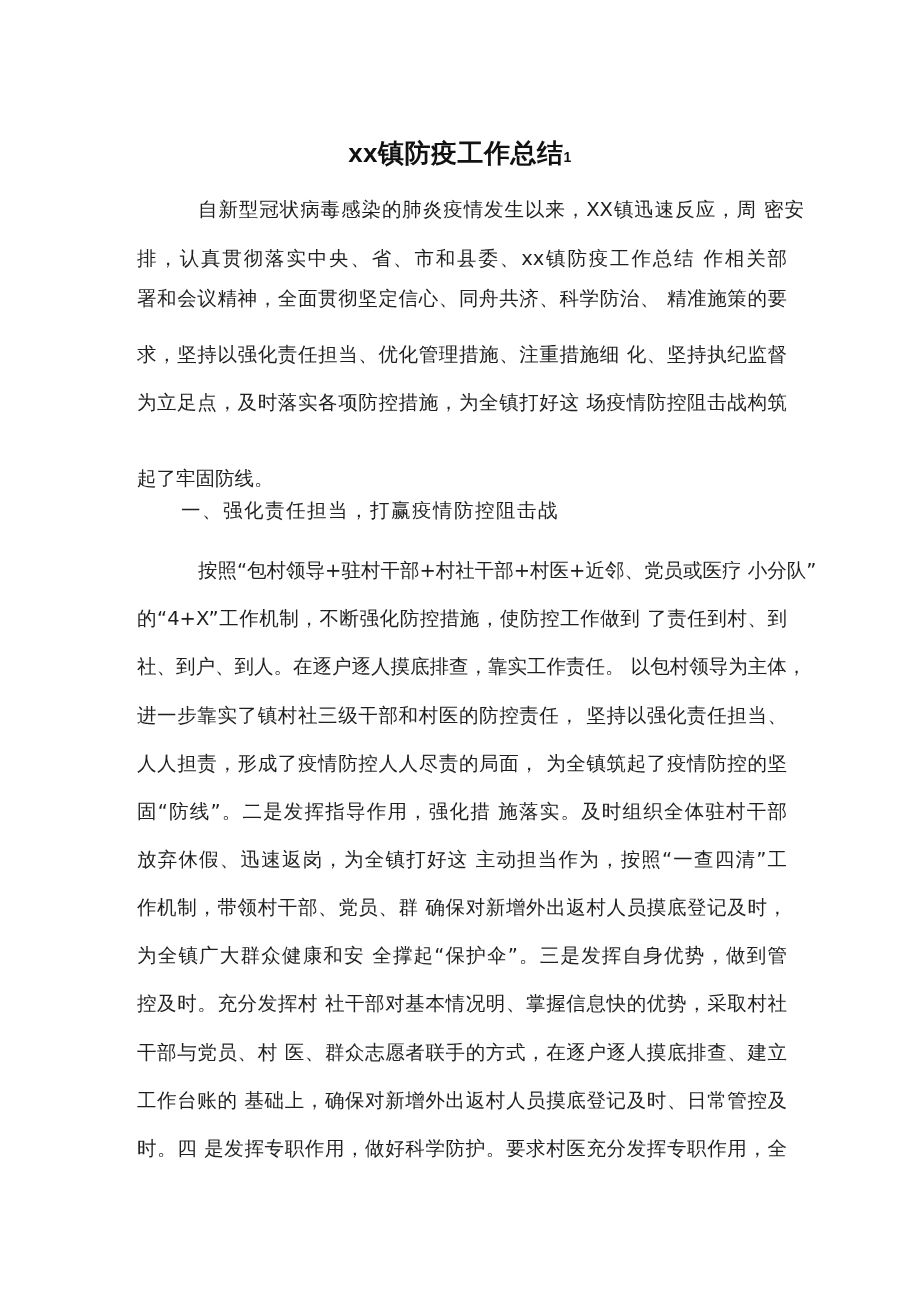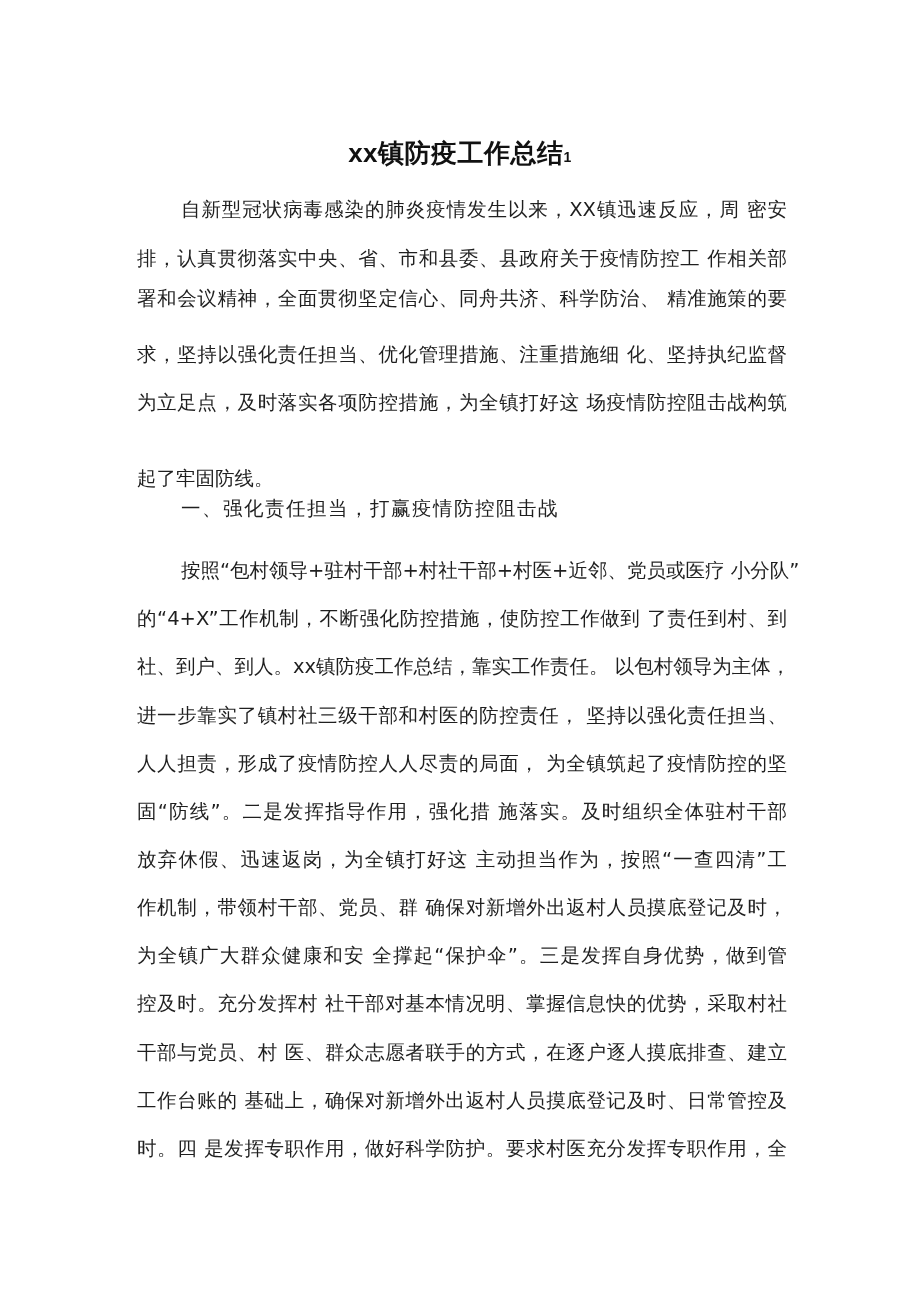--- a/index.html
+++ b/index.html
@@ -7,45 +7,45 @@
          font-family: "DejaVu Sans", "Liberation Sans", sans-serif; color: #1a1a1a; }
   .page { position: absolute; left: 0; top: 0; width: 764px; height: 1301px; background: #fff; }
   .title { position: absolute; left: 0; width: 920px; top: 136px; text-align: center;
            font-family: "Liberation Sans", "DejaVu Sans", sans-serif; font-weight: bold;
            font-size: 26px; line-height: 34px; color: #111; letter-spacing: 0.5px; }
   .title sub { font-size: 14px; vertical-align: baseline; font-weight: bold; }
   .body { position: absolute; left: 137px; width: 650px; top: 0; }
   .line { position: absolute; left: 0; width: 650px; height: 30px; font-size: 19.5px; line-height: 30px;
           font-family: "DejaVu Sans", sans-serif; color: #1f1f1f; white-space: nowrap;
           text-align: justify; text-align-last: justify; letter-spacing: 0; }
-  .line.indent { left: 44px; width: 606px; }
+  .line.indent { left: 61px; width: 606px; }
   .line.last { text-align-last: left; width: auto; margin-top: 28px; }
   .heading { position: absolute; left: 44px; font-size: 19.5px; line-height: 30px; color: #1f1f1f;
-             font-family: Liberation Mono, monospace; white-space: nowrap; letter-spacing: 1.5px; }
+             font-family: Liberation Sans, sans-serif; white-space: nowrap; letter-spacing: 1.5px; }
 </style>
 </head>
 <body>
 
 <div class="page">
   <div class="title"><span>xx镇防疫工作总结</span><sub>1</sub></div>
 
   <div class="body">
 
     <div class="line indent" style="top:195px">自新型冠状病毒感染的肺炎疫情发生以来，XX镇迅速反应，周 密安</div>
-    <div class="line" style="top:244px">排，认真贯彻落实中央、省、市和县委、县政府关于疫情防控工 作相关部</div>
+    <div class="line" style="top:244px">排，认真贯彻落实中央、省、市和县委、xx镇防疫工作总结 作相关部</div>
     <div class="line" style="top:284px">署和会议精神，全面贯彻坚定信心、同舟共济、科学防治、 精准施策的要</div>
     <div class="line" style="top:340px">求，坚持以强化责任担当、优化管理措施、注重措施细 化、坚持执纪监督</div>
     <div class="line" style="top:388px">为立足点，及时落实各项防控措施，为全镇打好这 场疫情防控阻击战构筑</div>
     <div class="line last" style="top:436px">起了牢固防线。</div>
 
     <div class="heading" style="top:495px">一、强化责任担当，打赢疫情防控阻击战</div>
 
     <div class="line indent" style="top:556px">按照“包村领导+驻村干部+村社干部+村医+近邻、党员或医疗 小分队”</div>
     <div class="line" style="top:604px">的“4+X”工作机制，不断强化防控措施，使防控工作做到  了责任到村、到</div>
-    <div class="line" style="top:652px">社、到户、到人。xx镇防疫工作总结，靠实工作责任。 以包村领导为主体，</div>
+    <div class="line" style="top:652px">社、到户、到人。在逐户逐人摸底排查，靠实工作责任。 以包村领导为主体，</div>
     <div class="line" style="top:701px">进一步靠实了镇村社三级干部和村医的防控责任， 坚持以强化责任担当、</div>
     <div class="line" style="top:749px">人人担责，形成了疫情防控人人尽责的局面， 为全镇筑起了疫情防控的坚</div>
     <div class="line" style="top:797px">固“防线”。二是发挥指导作用，强化措 施落实。及时组织全体驻村干部</div>
     <div class="line" style="top:845px">放弃休假、迅速返岗，为全镇打好这 主动担当作为，按照“一查四清”工</div>
     <div class="line" style="top:893px">作机制，带领村干部、党员、群 确保对新增外出返村人员摸底登记及时，</div>
     <div class="line" style="top:941px">为全镇广大群众健康和安 全撑起“保护伞”。三是发挥自身优势，做到管</div>
     <div class="line" style="top:989px">控及时。充分发挥村 社干部对基本情况明、掌握信息快的优势，采取村社</div>
     <div class="line" style="top:1038px">干部与党员、村 医、群众志愿者联手的方式，在逐户逐人摸底排查、建立</div>
     <div class="line" style="top:1086px">工作台账的 基础上，确保对新增外出返村人员摸底登记及时、日常管控及</div>
     <div class="line" style="top:1134px">时。四 是发挥专职作用，做好科学防护。要求村医充分发挥专职作用，全</div>

